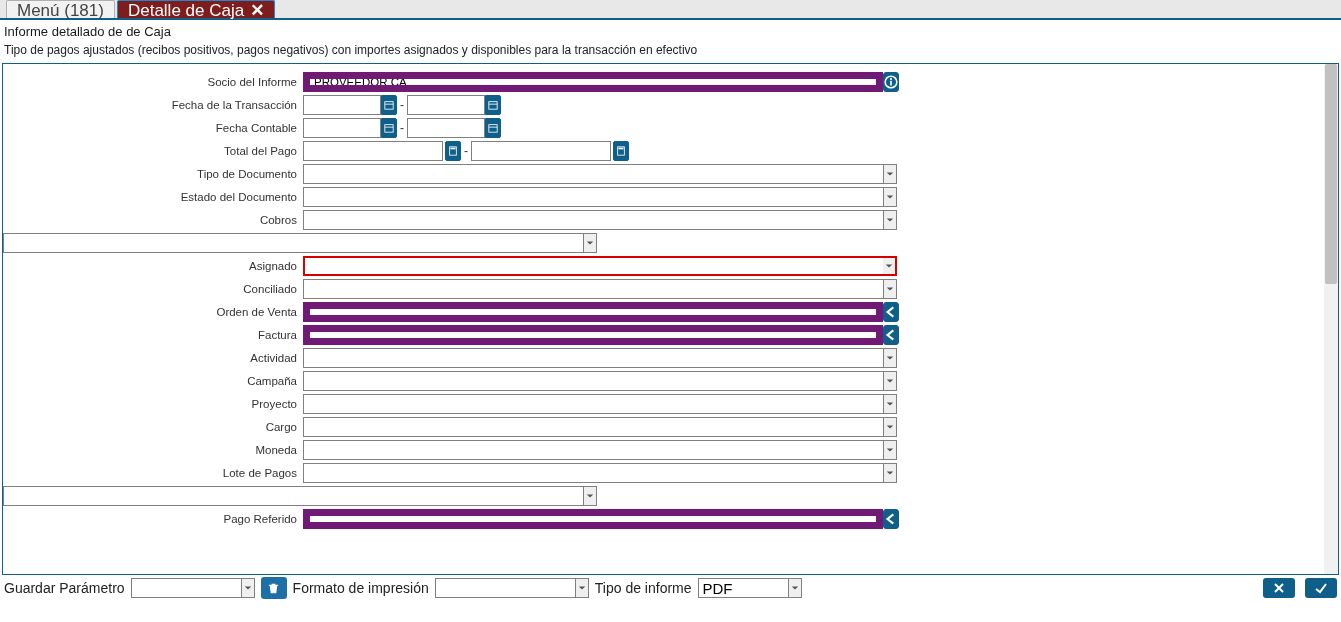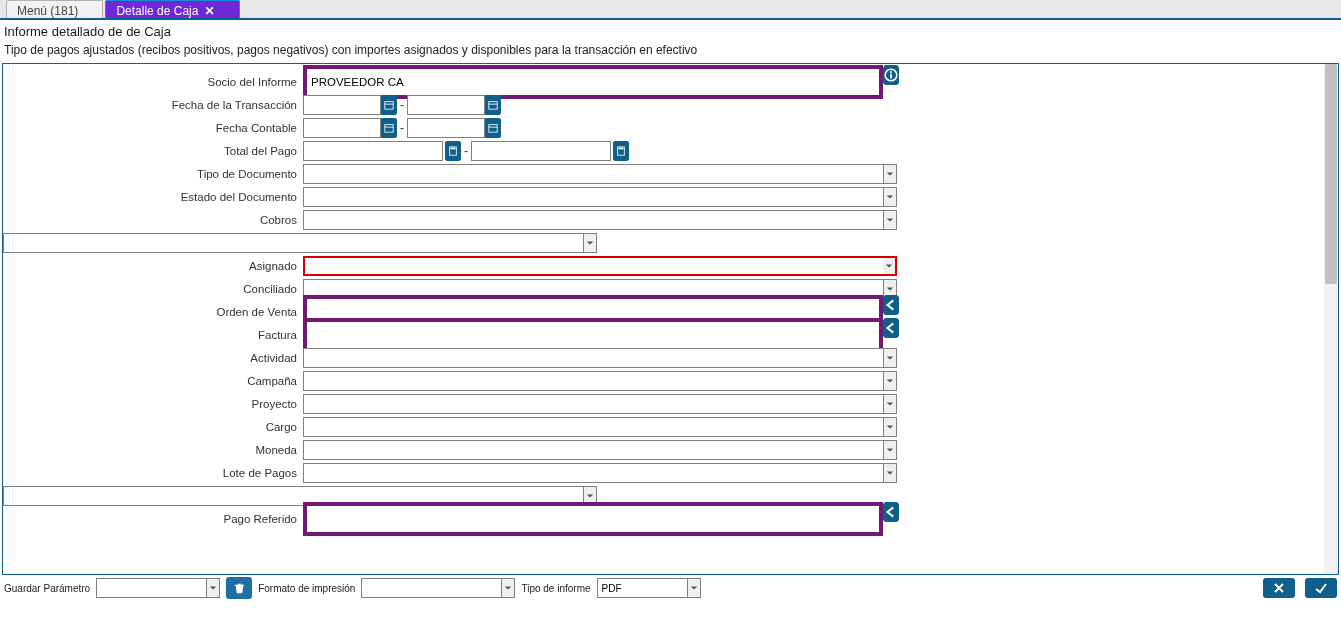--- a/index.html
+++ b/index.html
@@ -1,63 +1,63 @@
 <!DOCTYPE html>
 <html><head>
 <meta charset="utf-8">
 <style>
   * { box-sizing: border-box; }
   html, body { margin:0; padding:0; font-family: Arial, Helvetica, sans-serif; font-size:12px; color:#333; background:#fff; }
   body { width:1341px; }
 
   
   .tabstrip { height:20px; background:#e8e8e8; border-bottom:2px solid #0e5f8a; display:flex; align-items:flex-end; padding-left:6px; }
-  .tab { height:18px; padding:2px 24px 0 10px; font-size:12px; border:1px solid #b0b0b0; border-bottom:none; background:#f2f2f2; color:#444; margin-right:2px; display:flex; align-items:center; border-radius:2px 2px 0 0; cursor:pointer; }
-  .tab.active { background:#6d28d9; color:#fff; border-color:#1e88d2; }
+  .tab { height:18px; padding:2px 10px 0 10px; font-size:17px; border:1px solid #b0b0b0; border-bottom:none; background:#f2f2f2; color:#444; margin-right:2px; display:flex; align-items:center; border-radius:2px 2px 0 0; cursor:pointer; }
+  .tab.active { background:#7f1d1d; color:#fff; border-color:#1e88d2; }
   .tab .close { margin-left:6px; font-weight:bold; cursor:pointer; }
 
   
   .title-block { padding:4px 4px 6px 4px; }
   .page-title { font-weight:normal; font-size:13px; color:#1a1a1a; }
   .page-subtitle { font-size:12px; color:#222; margin-top:4px; }
 
   
   .main-frame { border:1px solid #0e5f8a; margin:0 2px; height:512px; position:relative; overflow:hidden; background:#fff; }
   .form-scroll { position:absolute; top:0; left:0; right:14px; bottom:0; overflow:hidden; padding:6px 0; }
   .vscroll { position:absolute; top:0; right:0; bottom:0; width:14px; background:#f1f1f1; }
   .vscroll .thumb { position:absolute; top:0; left:1px; width:12px; height:220px; background:#c1c1c1; border-radius:2px; }
 
   .form-row { display:flex; align-items:center; height:22px; margin:1px 0; }
   .form-label { width:300px; text-align:right; padding-right:6px; font-size:11.5px; color:#333; }
   .form-field { flex:0 0 auto; display:flex; align-items:center; }
   .combo-wrap { display:flex; align-items:stretch; }
-  .combo-input { border:1px solid #808080; border-right:none; height:20px; width:580px; padding:0 4px; font-size:10px;}
+  .combo-input { border:1px solid #808080; border-right:none; height:20px; width:580px; padding:0 4px; font-size:15px;}
   .combo-btn { width:14px; height:20px; border:1px solid #808080; background:#efefef; display:flex; align-items:center; justify-content:center; cursor:pointer;}
   .combo-btn svg { width:8px; height:8px; }
   .combo-wrap.highlight .combo-input { border:2px solid #d60000; border-right:none; height:20px; }
   .combo-wrap.highlight .combo-btn { border:2px solid #d60000; border-left:none; height:20px; }
 
   .date-wrap { display:flex; align-items:stretch; }
   .date-input { border:1px solid #808080; height:20px; width:78px; padding:0 4px; font-size:11.5px; }
   .date-btn { width:16px; height:20px; background:#0e5f8a; display:flex; align-items:center; justify-content:center; cursor:pointer; border:1px solid #0e5f8a; border-radius:0 2px 2px 0;}
   .date-btn svg { width:10px; height:10px; fill:#fff; stroke:#fff; }
   .range-sep { padding:0 3px; color:#333; }
 
   .num-input { border:1px solid #808080; height:20px; width:140px; padding:0 4px; font-size:11.5px; }
   .num-btn { width:16px; height:20px; background:#0e5f8a; display:flex; align-items:center; justify-content:center; cursor:pointer; border:1px solid #0e5f8a; border-radius:2px; margin-left:2px;}
   .num-btn svg { width:10px; height:10px; fill:#fff; }
 
   .lookup-wrap { display:flex; align-items:stretch; }
-  .lookup-input { border:4px solid #701a75; height:34px; width:580px; padding:0 4px; font-size:11.5px; }
+  .lookup-input { border:7px solid #701a75; height:20px; width:580px; padding:0 4px; font-size:11.5px; }
   .lookup-side { width:16px; height:20px; background:#0e5f8a; display:flex; align-items:center; justify-content:center; cursor:pointer; border:1px solid #0e5f8a; border-radius:3px; color:#fff; font-size:10px;}
 
   
   .footer { height:26px; border-top:0; display:flex; align-items:center; padding:2px 4px; gap:6px; }
   .footer .spacer { flex:1; }
-  .footer-label { font-size:10px; color:#222; }
+  .footer-label { font-size:14px; color:#222; }
   .footer .combo-input.sm { width:110px; }
   .footer .combo-input.md { width:140px; }
   .footer .combo-input.lg { width:90px; }
   .trash-btn { width:26px; height:22px; background:#1e6fa5; border-radius:3px; display:flex; align-items:center; justify-content:center; cursor:pointer; }
   .trash-btn svg { width:13px; height:13px; fill:#fff; }
   .act-btn { width:32px; height:20px; background:#0e5f8a; border-radius:3px; display:flex; align-items:center; justify-content:center; cursor:pointer; margin-left:4px;}
   .act-btn svg { width:14px; height:14px; stroke:#fff; fill:none; stroke-width:2;}
 </style>
 </head>
 <body>

